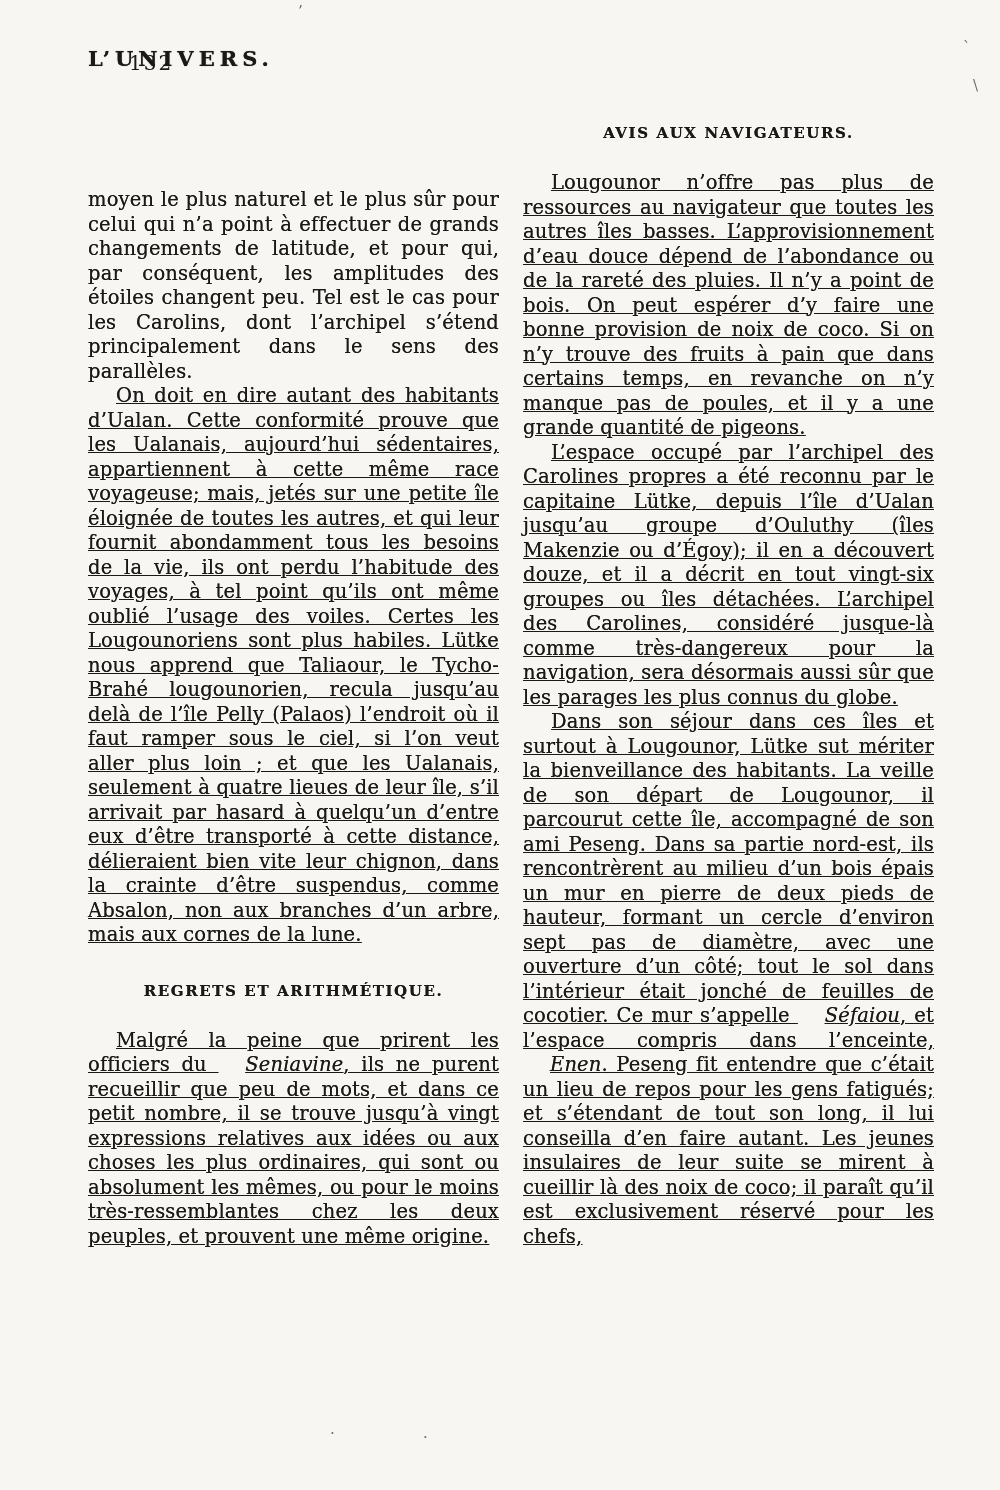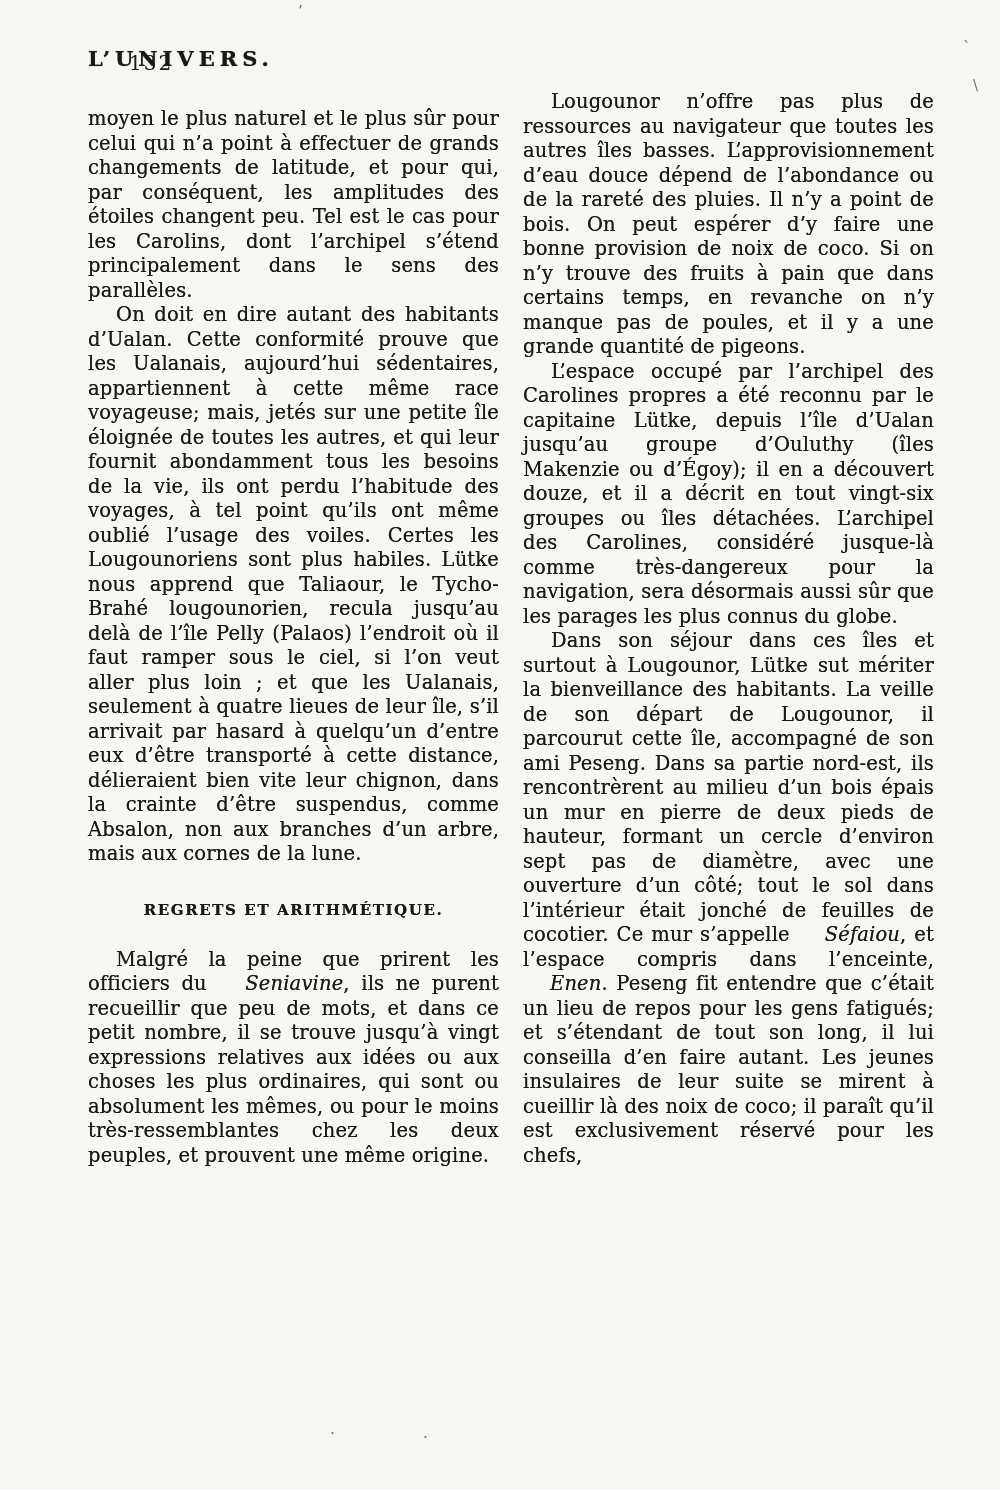--- a/index.html
+++ b/index.html
@@ -33,21 +33,21 @@
   }
   .column {
     flex: 1 1 0;
     text-align: justify;
     font-size: 19.5px;
     line-height: 24.5px;
     letter-spacing: 0.15px;
     text-shadow: 0 0 0.6px rgba(26,25,23,0.85);
   }
   .para { margin: 0; }
-  .para.indent { text-indent: 28px; }
+  .para.indent { text-indent: 28px; text-decoration: underline; }
   .italic { font-style: italic; margin-left: 27px; }
   .section-heading {
     font-size: 15px; font-weight: bold;
     text-align: center; letter-spacing: 1.6px;
     line-height: 22px;
     margin: 32px 8px 27px 8px;
   }
   .scan-artifact {
     position: absolute;
     font-size: 15px; color: #4a4944; opacity: 0.8;
@@ -64,20 +64,21 @@
     <span class="running-title">L’UNIVERS.</span>
   </div>
   <div class="columns">
     <div class="column" id="col-left">
         <p class="para"><span>moyen le plus naturel et le plus sûr pour celui qui n’a point à effectuer de grands changements de latitude, et pour qui, par conséquent, les amplitudes des étoiles changent peu. Tel est le cas pour les Carolins, dont l’archipel s’étend principalement dans le sens des parallèles.</span></p>
         <p class="para indent"><span>On doit en dire autant des habitants d’Ualan. Cette conformité prouve que les Ualanais, aujourd’hui sédentaires, appartiennent à cette même race voyageuse; mais, jetés sur une petite île éloignée de toutes les autres, et qui leur fournit abondamment tous les besoins de la vie, ils ont perdu l’habitude des voyages, à tel point qu’ils ont même oublié l’usage des voiles. Certes les Lougounoriens sont plus habiles. Lütke nous apprend que Taliaour, le Tycho-Brahé lougounorien, recula jusqu’au delà de l’île Pelly (Palaos) l’endroit où il faut ramper sous le ciel, si l’on veut aller plus loin ; et que les Ualanais, seulement à quatre lieues de leur île, s’il arrivait par hasard à quelqu’un d’entre eux d’être transporté à cette distance, délieraient bien vite leur chignon, dans la crainte d’être suspendus, comme Absalon, non aux branches d’un arbre, mais aux cornes de la lune.</span></p>
         <h2 class="section-heading"><span>REGRETS ET ARITHMÉTIQUE.</span></h2>
         <p class="para indent"><span>Malgré la peine que prirent les officiers du </span><span class="italic">Seniavine</span><span>, ils ne purent recueillir que peu de mots, et dans ce petit nombre, il se trouve jusqu’à vingt expressions relatives aux idées ou aux choses les plus ordinaires, qui sont ou absolument les mêmes, ou pour le moins très-ressemblantes chez les deux peuples, et prouvent une même origine.</span></p>
       </div>
     <div class="column" id="col-right">
+        <h2 class="section-heading"><span>AVIS AUX NAVIGATEURS.</span></h2>
         <p class="para indent"><span>Lougounor n’offre pas plus de ressources au navigateur que toutes les autres îles basses. L’approvisionnement d’eau douce dépend de l’abondance ou de la rareté des pluies. Il n’y a point de bois. On peut espérer d’y faire une bonne provision de noix de coco. Si on n’y trouve des fruits à pain que dans certains temps, en revanche on n’y manque pas de poules, et il y a une grande quantité de pigeons.</span></p>
         <p class="para indent"><span>L’espace occupé par l’archipel des Carolines propres a été reconnu par le capitaine Lütke, depuis l’île d’Ualan jusqu’au groupe d’Ouluthy (îles Makenzie ou d’Égoy); il en a découvert douze, et il a décrit en tout vingt-six groupes ou îles détachées. L’archipel des Carolines, considéré jusque-là comme très-dangereux pour la navigation, sera désormais aussi sûr que les parages les plus connus du globe.</span></p>
         <p class="para indent"><span>Dans son séjour dans ces îles et surtout à Lougounor, Lütke sut mériter la bienveillance des habitants. La veille de son départ de Lougounor, il parcourut cette île, accompagné de son ami Peseng. Dans sa partie nord-est, ils rencontrèrent au milieu d’un bois épais un mur en pierre de deux pieds de hauteur, formant un cercle d’environ sept pas de diamètre, avec une ouverture d’un côté; tout le sol dans l’intérieur était jonché de feuilles de cocotier. Ce mur s’appelle </span><span class="italic">Séfaiou</span><span>, et l’espace compris dans l’enceinte, </span><span class="italic">Enen</span><span>. Peseng fit entendre que c’était un lieu de repos pour les gens fatigués; et s’étendant de tout son long, il lui conseilla d’en faire autant. Les jeunes insulaires de leur suite se mirent à cueillir là des noix de coco; il paraît qu’il est exclusivement réservé pour les chefs,</span></p>
       </div>
   </div>
 <span class="scan-artifact" style="left: 298px; top: 2px;">’</span>
     <span class="scan-artifact" style="left: 963px; top: 38px;">`</span>
     <span class="scan-artifact" style="left: 973px; top: 76px;">\</span>
     <span class="scan-artifact" style="left: 330px; top: 1420px;">.</span>
     <span class="scan-artifact" style="left: 423px; top: 1424px;">.</span>

